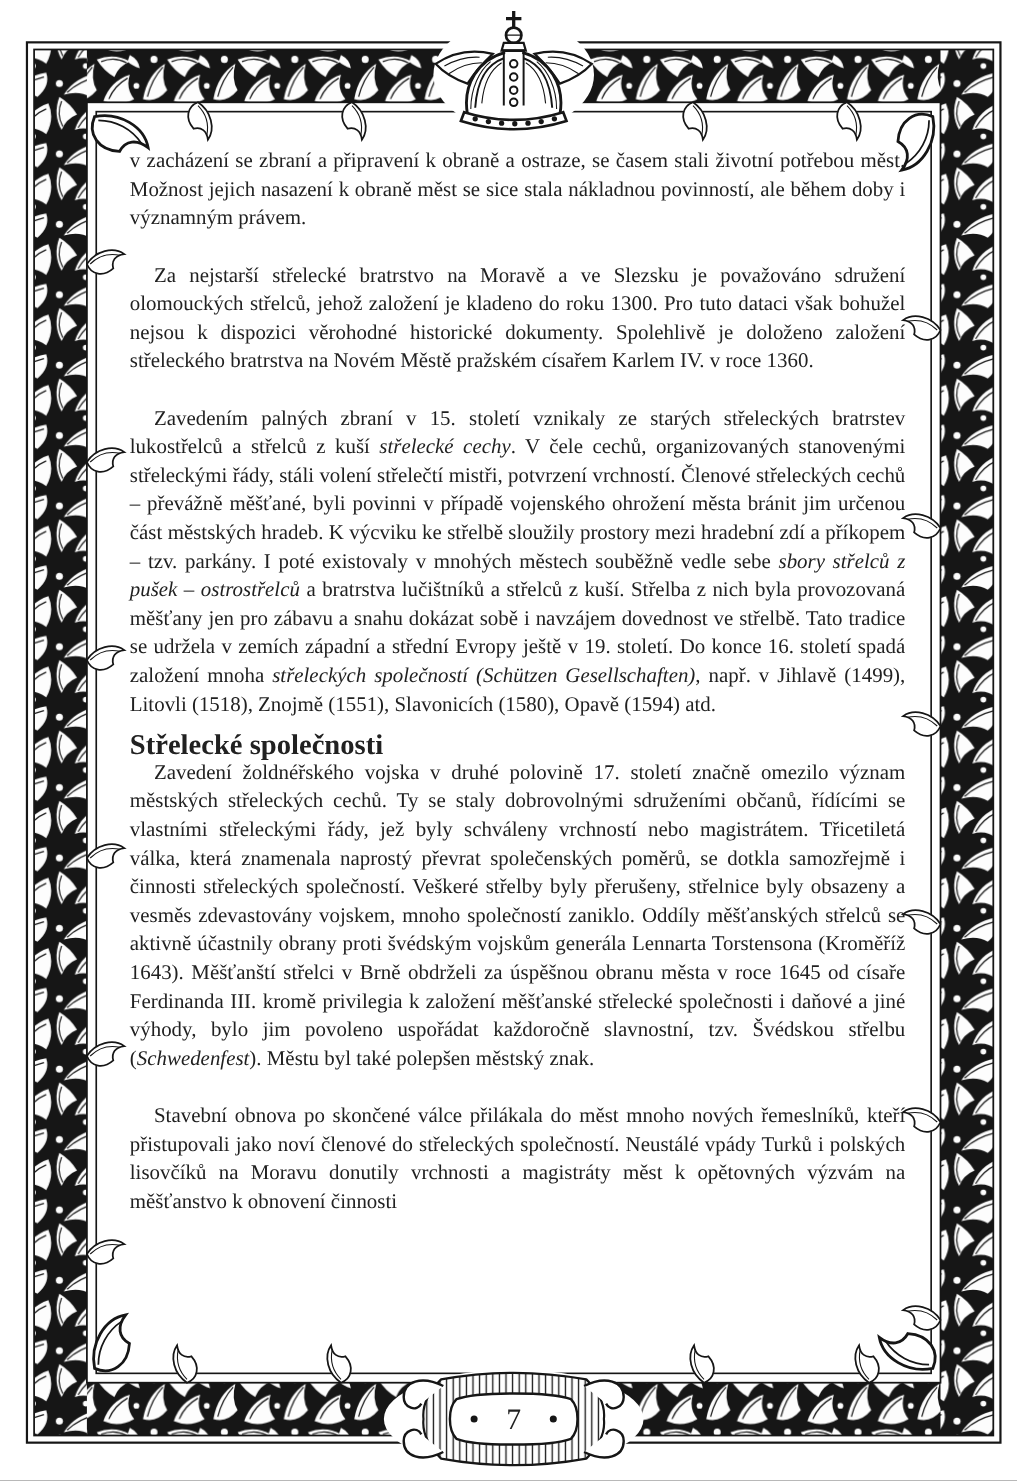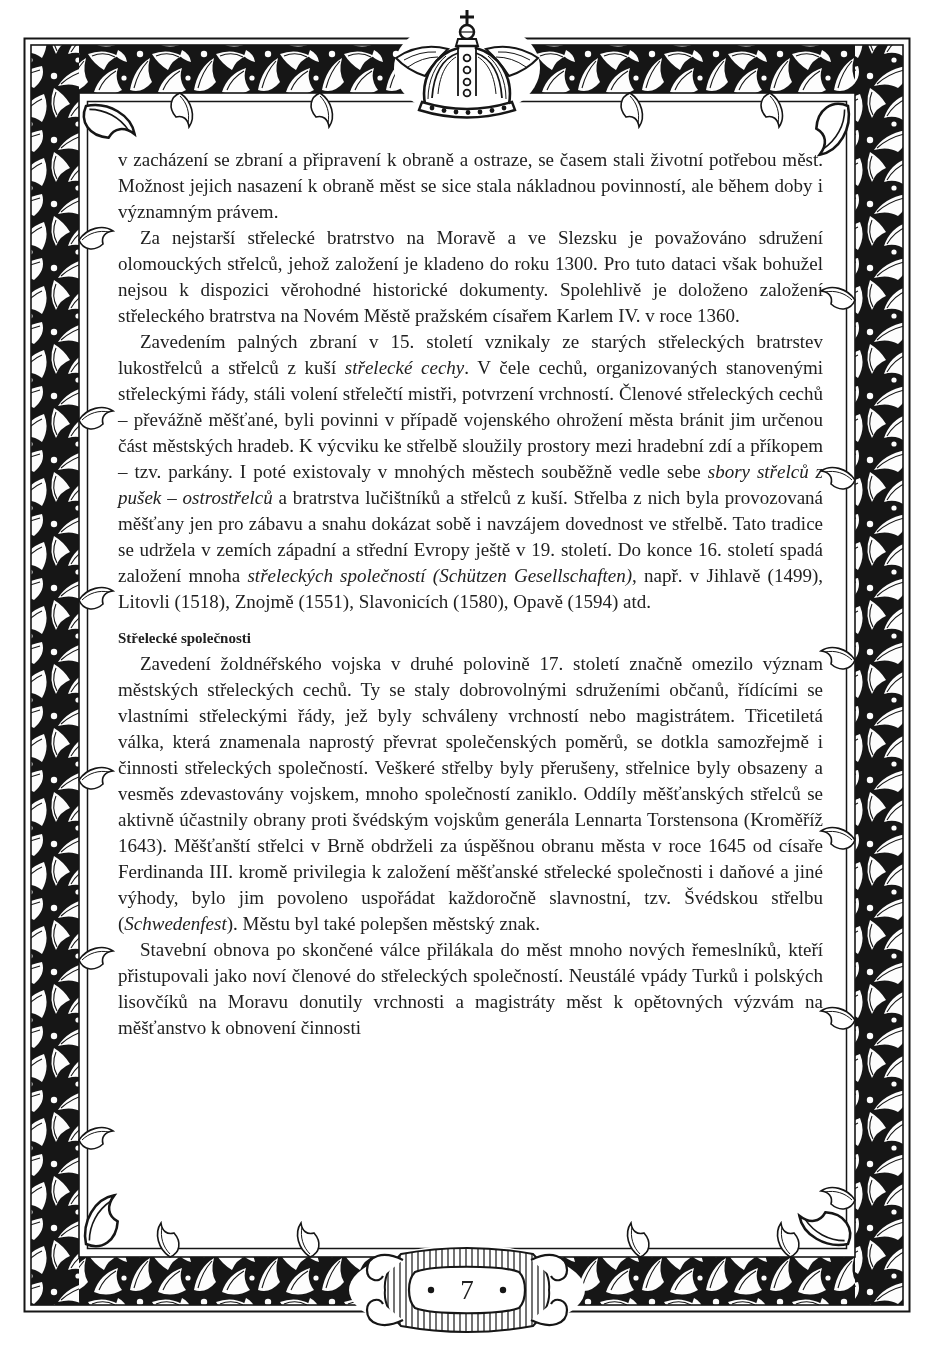--- a/index.html
+++ b/index.html
@@ -8,28 +8,28 @@
     background:#ffffff; overflow:hidden; margin:0 auto;
     font-family:"Liberation Serif", serif; color:#212121;
   }
   .frame { position:absolute; left:0; top:0; }
   .crown { position:absolute; left:50%; top:6px; transform:translateX(-50%); }
   .cartouche { position:absolute; left:50%; top:1242px; transform:translateX(-50%); }
   .cartouche text {
     font-family:"Liberation Serif", serif; font-size:27px; fill:#222222;
   }
   .text-block {
-    position:absolute; left:118px; top:147px; width:705px;
+    position:absolute; left:118px; top:134px; width:705px;
     font-size:19px; line-height:26px; text-align:justify;
   }
   .text-block p { margin:0; }
   .text-block p.indent { text-indent:22px; }
-  .text-block p.space-before { }
+  .text-block p.space-before { margin-top:26px; }
   .text-block h2 {
-    margin:10px 0 0 0; font-size:15px; line-height:26px;
+    margin:10px 0 0 0; font-size:26px; line-height:26px;
     font-weight:bold; text-align:left;
   }
   .text-block em { }
 </style>
 </head>
 <body>
 
 <div class="page">
 
   <svg class="frame" width="933" height="1346" viewBox="0 0 933 1346" aria-hidden="true">

